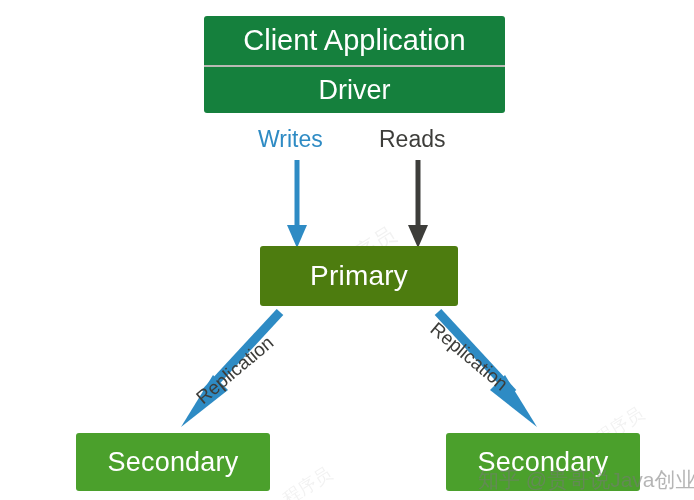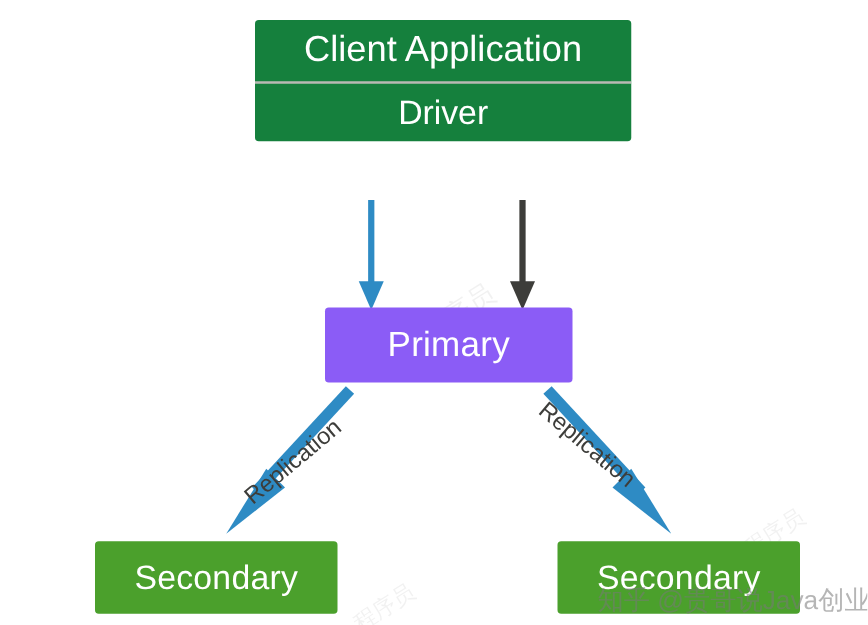--- a/index.html
+++ b/index.html
@@ -69,21 +69,21 @@
     width: 100%;
     height: 2px;
     background: #b9b9b4;
   }
 
   #primary-node {
     left: 260px;
     top: 246px;
     width: 198px;
     height: 60px;
-    background: #8b5cf6;
+    background: #4d7c0f;
     border-radius: 3px;
     font-size: 28px;
   }
 
   #secondary-left-node {
     left: 76px;
     top: 433px;
     width: 194px;
     height: 58px;
     background: #4ba02c;
@@ -200,20 +200,22 @@
       <line x1="280" y1="312" x2="205" y2="393" stroke="#2e8bc4" stroke-width="9"></line>
       <polygon points="213,375 228,390 181,427" fill="#2e8bc4"></polygon>
     </g>
 
     <g>
       <line x1="438" y1="312" x2="513" y2="393" stroke="#2e8bc4" stroke-width="9"></line>
       <polygon points="505,375 490,390 537,427" fill="#2e8bc4"></polygon>
     </g>
   </svg>
 
+  <div class="flow-label" id="writes-label">Writes</div>
+  <div class="flow-label" id="reads-label">Reads</div>
 
   <div class="replication-label" id="replication-left-label">Replication</div>
   <div class="replication-label" id="replication-right-label">Replication</div>
 
   <div class="node" id="primary-node">Primary</div>
 
   <div class="node" id="secondary-left-node">Secondary</div>
   <div class="node" id="secondary-right-node">Secondary</div>
 
   <div id="watermark-main">知乎 @贵哥说Java创业</div>

